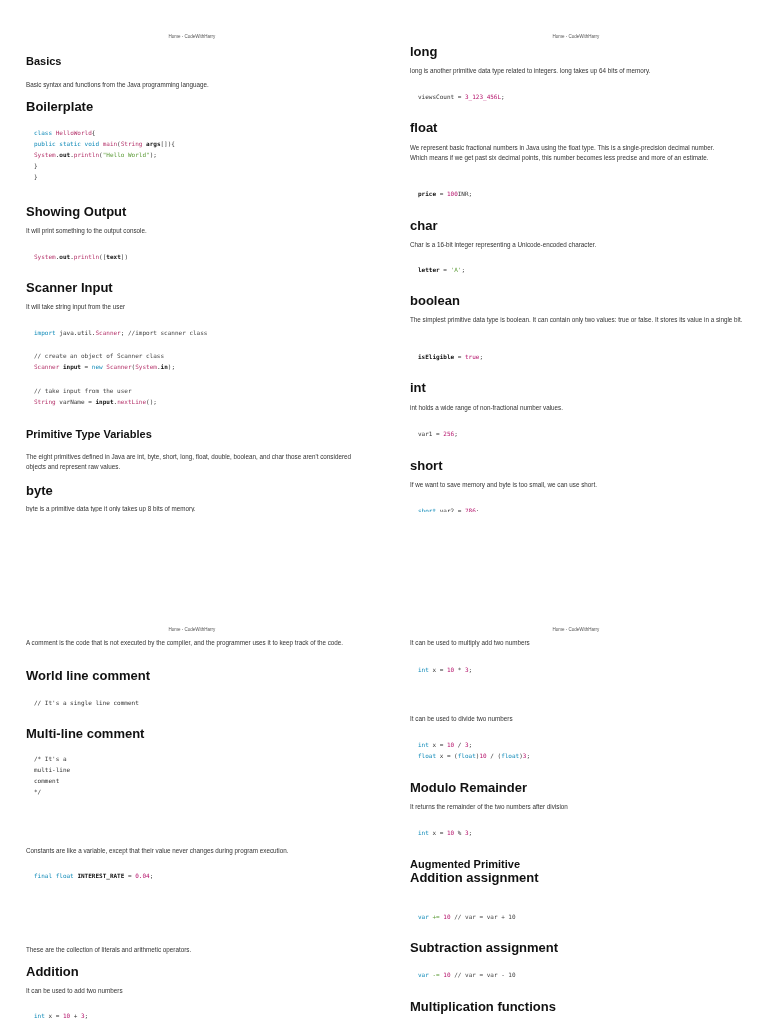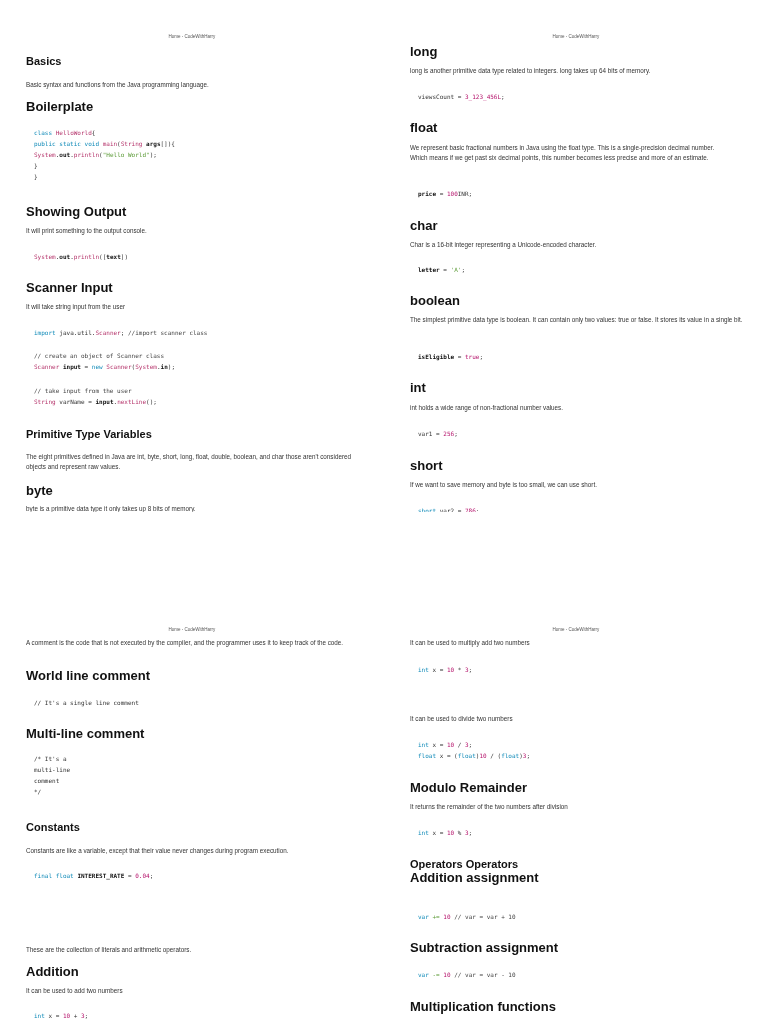--- a/index.html
+++ b/index.html
@@ -94,21 +94,20 @@
   <p class="blk" style="top:28px;width:335px">A comment is the code that is not executed by the compiler, and the programmer uses it to keep track of the code.</p>
   <h2 class="blk" style="top:58px">World line comment</h2>
   <div class="blk code" style="top:87px">// It's a single line comment</div>
 
   <h2 class="blk" style="top:116px">Multi-line comment</h2>
   <div class="blk code" style="top:143px">/* It's a
 multi-line
 comment
 */</div>
 
-  <h1 class="blk" style="top:211px">Constants</h1>
   <p class="blk" style="top:236px">Constants are like a variable, except that their value never changes during program execution.</p>
   <div class="blk code" style="top:260px"><span class="kw">final float</span> <span class="bold">INTEREST_RATE</span> = <span class="num">0.04</span>;</div>
 
   <p class="blk" style="top:335px">These are the collection of literals and arithmetic operators.</p>
   <h2 class="blk" style="top:354px">Addition</h2>
   <p class="blk" style="top:376px">It can be used to add two numbers</p>
   <div class="blk code" style="top:400px"><span class="kw">int</span> x = <span class="num">10</span> + <span class="num">3</span>;</div>
 </div>
 
 <div class="page p4">
@@ -118,21 +117,21 @@
   <div class="blk code" style="top:54px"><span class="kw">int</span> x = <span class="num">10</span> * <span class="num">3</span>;</div>
 
   <p class="blk" style="top:104px">It can be used to divide two numbers</p>
   <div class="blk code" style="top:129px"><span class="kw">int</span> x = <span class="num">10</span> / <span class="num">3</span>;
 <span class="kw">float</span> x = (<span class="kw">float</span>)<span class="num">10</span> / (<span class="kw">float</span>)<span class="num">3</span>;</div>
 
   <h2 class="blk" style="top:170px">Modulo Remainder</h2>
   <p class="blk" style="top:192px">It returns the remainder of the two numbers after division</p>
   <div class="blk code" style="top:217px"><span class="kw">int</span> x = <span class="num">10</span> % <span class="num">3</span>;</div>
 
-  <h1 class="blk" style="top:248px">Operators Operators</h1>
+  <h1 class="blk" style="top:248px">Augmented Primitive</h1>
   <h2 class="blk" style="top:260px">Addition assignment</h2>
   <div class="blk code" style="top:301px"><span class="kw">var</span> <span class="str">+=</span> <span class="num">10</span> <span class="cmt">// var = var + 10</span></div>
 
   <h2 class="blk" style="top:330px">Subtraction assignment</h2>
   <div class="blk code" style="top:359px"><span class="kw">var</span> <span class="str">-=</span> <span class="num">10</span> <span class="cmt">// var = var - 10</span></div>
 
   <h2 class="blk" style="top:389px">Multiplication functions</h2>
 </div>
 
 </body></html>

